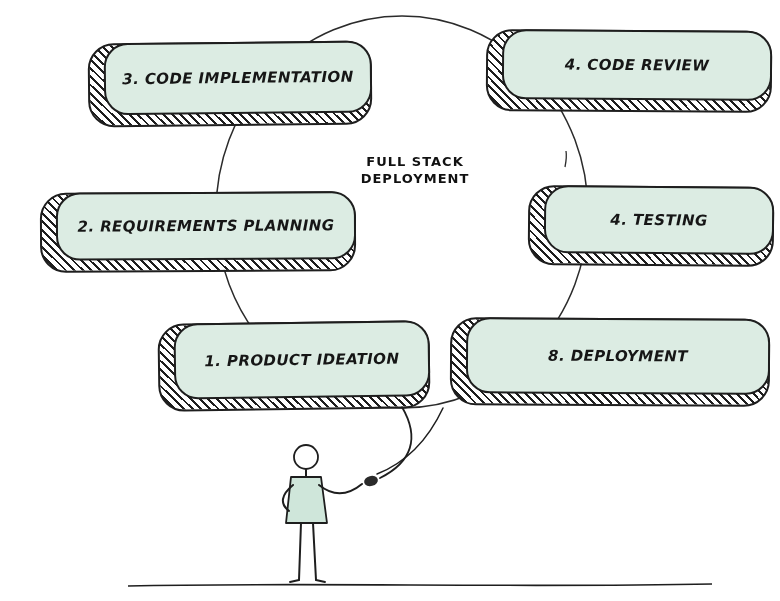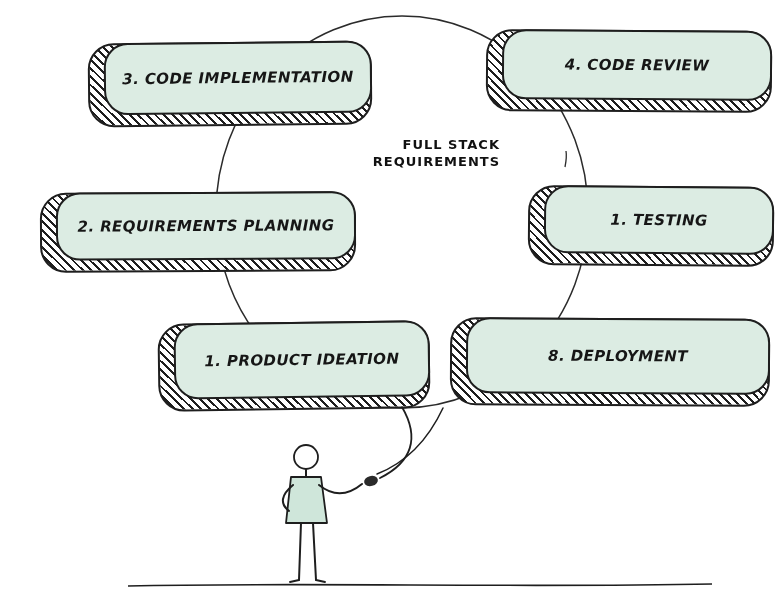--- a/index.html
+++ b/index.html
@@ -42,22 +42,22 @@
   
   .box-step3 { left:88px;  top:42px;  width:284px; height:84px; transform:rotate(-0.6deg); }
   .box-step4 { left:486px; top:30px;  width:286px; height:82px; transform:rotate(0.4deg); }
   .box-step2 { left:40px;  top:192px; width:316px; height:80px; transform:rotate(-0.3deg); }
   .box-step5 { left:528px; top:186px; width:246px; height:80px; transform:rotate(0.5deg); }
   .box-step1 { left:158px; top:322px; width:272px; height:88px; transform:rotate(-0.8deg); }
   .box-step6 { left:450px; top:318px; width:320px; height:88px; transform:rotate(0.3deg); }
 
   .center-title {
     position:absolute;
-    left:330px; top:136px; width:170px;
-    text-align:right;
+    left:330px; top:153px; width:170px;
+    text-align:center;
     font-weight:700;
     font-size:13px;
     letter-spacing:1px;
     line-height:17px;
     color:#111111;
     z-index:1;
   }
 </style>
 </head>
 <body>
@@ -81,21 +81,21 @@
       <path d="M301 523 L299 580" fill="none"></path>
       <path d="M313 523 L316 580" fill="none"></path>
       <path d="M299 580 L290 582 M316 580 L325 582" fill="none" stroke-width="1.8"></path>
     </g>
 
     <path d="M128 586 C 300 582, 520 588, 712 584" fill="none" stroke="#1e1e1e" stroke-width="1.6"></path>
   </svg>
 
   <div class="center-title">
     <div>FULL STACK</div>
-    <div>REQUIREMENTS</div>
+    <div>DEPLOYMENT</div>
   </div>
 
   <div class="pill box-step3">
     <div class="pill-face">
       <span class="pill-label">3. CODE IMPLEMENTATION</span>
     </div>
   </div>
 
   <div class="pill box-step4">
     <div class="pill-face">
@@ -104,21 +104,21 @@
   </div>
 
   <div class="pill box-step2">
     <div class="pill-face">
       <span class="pill-label">2. REQUIREMENTS PLANNING</span>
     </div>
   </div>
 
   <div class="pill box-step5">
     <div class="pill-face">
-      <span class="pill-label">1. TESTING</span>
+      <span class="pill-label">4. TESTING</span>
     </div>
   </div>
 
   <div class="pill box-step1">
     <div class="pill-face">
       <span class="pill-label">1. PRODUCT IDEATION</span>
     </div>
   </div>
 
   <div class="pill box-step6">

